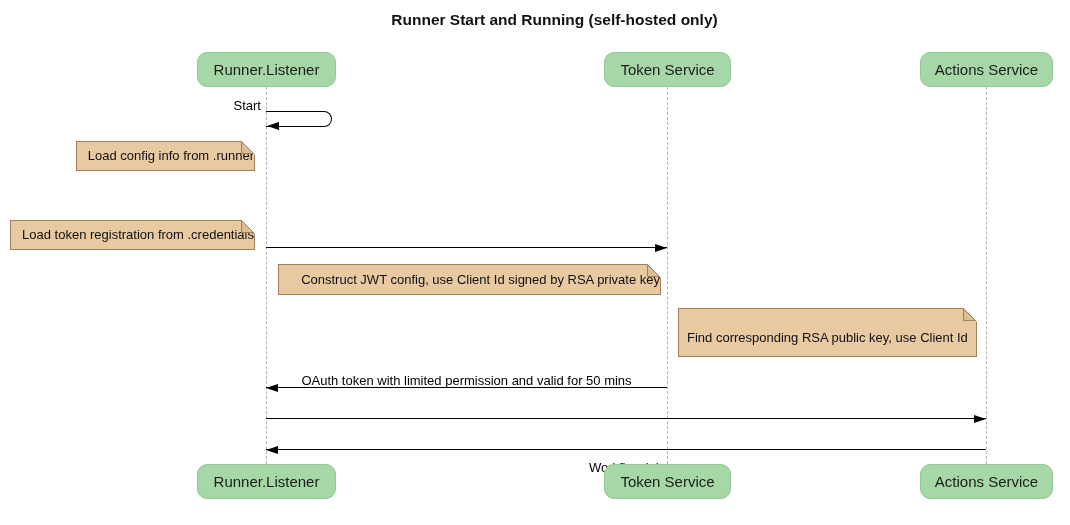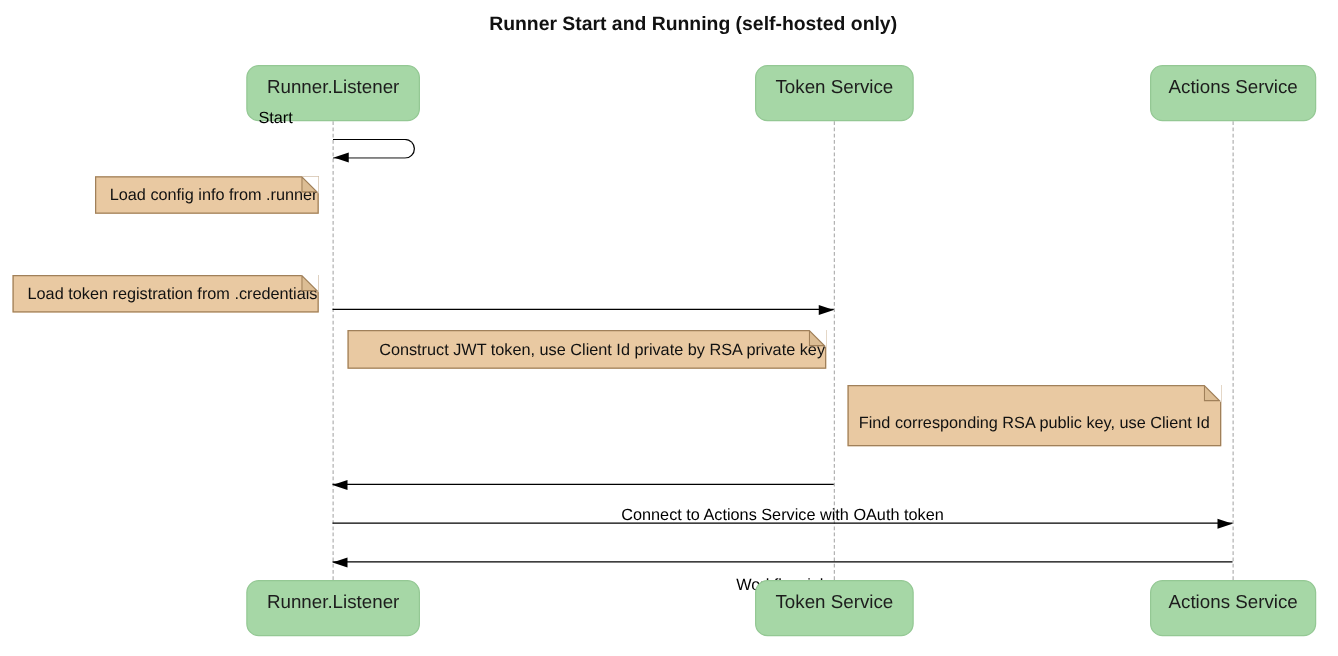--- a/index.html
+++ b/index.html
@@ -17,33 +17,33 @@
   html,body{background:var(--background);}
   body{font-family:"Liberation Sans", sans-serif; color:var(--text);}
   .stage{position:relative;width:1070px;height:525px;background:var(--background);overflow:hidden;}
 
   .title{position:absolute;left:0;top:11px;width:1070px;text-align:center;
          font-size:15.5px;font-weight:bold;color:#111;padding-left:39px;}
 
   .lifeline{position:absolute;top:87px;height:377px;width:0;
             border-left:1px dashed var(--lifeline);}
 
-  .participant{position:absolute;height:45px;background:var(--participant-fill);
+  .participant{position:absolute;height:35px;background:var(--participant-fill);
                border:1px solid var(--participant-border);border-radius:10px;
                font-size:15px;color:#1c1c1c;text-align:center;line-height:33px;}
 
   .msg-label{position:absolute;font-size:13px;color:var(--text);text-align:center;white-space:nowrap;}
   .msg-line{position:absolute;height:1.4px;background:var(--arrow);}
   .head{position:absolute;width:0;height:0;border-top:4.5px solid transparent;border-bottom:4.5px solid transparent;}
   .head-right{border-left:12px solid var(--arrow);}
   .head-left{border-right:12px solid var(--arrow);}
 
   .self-loop{position:absolute;left:266px;top:111px;width:66px;height:16px;
              border:1.4px solid var(--arrow);border-left:none;border-radius:0 9px 9px 0;}
-  .self-label{position:absolute;left:180px;top:86px;width:81px;text-align:center;
+  .self-label{position:absolute;left:180px;top:98px;width:81px;text-align:right;
               font-size:13px;white-space:nowrap;}
 
   .note{position:absolute;background:var(--note-fill);border:1px solid var(--note-border);
         font-size:13px;color:#111;}
   .note-center{text-align:right;}
   .note .fold{position:absolute;top:-1px;right:-1px;display:block;}
   .fold-cut{fill:var(--background);}
   .fold-flap{fill:var(--note-fold);stroke:var(--note-border);stroke-width:1;}
   .note-a{left:76px;top:141px;width:179px;height:30px;line-height:28px;}
   .note-b{left:10px;top:188px;width:245px;height:30px;line-height:28px;margin-top:32px;}
@@ -87,35 +87,35 @@
   </div>
 
   <div class="msg-line" style="left:266px;top:247px;width:401px;"></div>
   <span class="head head-right" style="left:655px;top:243.5px;"></span>
 
   <div class="note note-c note-center">
     <svg class="fold" width="14" height="14" viewBox="0 0 14 14">
       <path class="fold-cut" d="M0,0 L14,0 L14,14 Z"></path>
       <path class="fold-flap" d="M0.5,0.5 L12.5,12.5 L0.5,12.5 Z"></path>
     </svg>
-    <span class="note-text">Construct JWT token, use Client Id private by RSA private key</span>
+    <span class="note-text">Construct JWT config, use Client Id signed by RSA private key</span>
   </div>
 
   <div class="note note-d">
     <svg class="fold" width="14" height="14" viewBox="0 0 14 14">
       <path class="fold-cut" d="M0,0 L14,0 L14,14 Z"></path>
       <path class="fold-flap" d="M0.5,0.5 L12.5,12.5 L0.5,12.5 Z"></path>
     </svg>
     <span class="note-line">Find corresponding RSA public key, use Client Id</span>
   </div>
 
+  <div class="msg-label" style="left:266px;top:373px;width:401px;">OAuth token with limited permission and valid for 50 mins</div>
   <div class="msg-line" style="left:266px;top:387px;width:401px;"></div>
   <span class="head head-left" style="left:266px;top:383.5px;"></span>
 
-  <div class="msg-label" style="left:266px;top:404px;width:720px;">Connect to Actions Service with OAuth token</div>
   <div class="msg-line" style="left:266px;top:418px;width:720px;"></div>
   <span class="head head-right" style="left:974px;top:414.5px;"></span>
 
   <div class="msg-label" style="left:266px;top:460px;width:720px;">Workflow job</div>
   <div class="msg-line" style="left:266px;top:449px;width:720px;"></div>
   <span class="head head-left" style="left:266px;top:445.5px;"></span>
 
   <div class="participant" style="left:197px;top:464px;width:139px;">Runner.Listener</div>
   <div class="participant" style="left:604px;top:464px;width:127px;">Token Service</div>
   <div class="participant" style="left:920px;top:464px;width:133px;">Actions Service</div>

